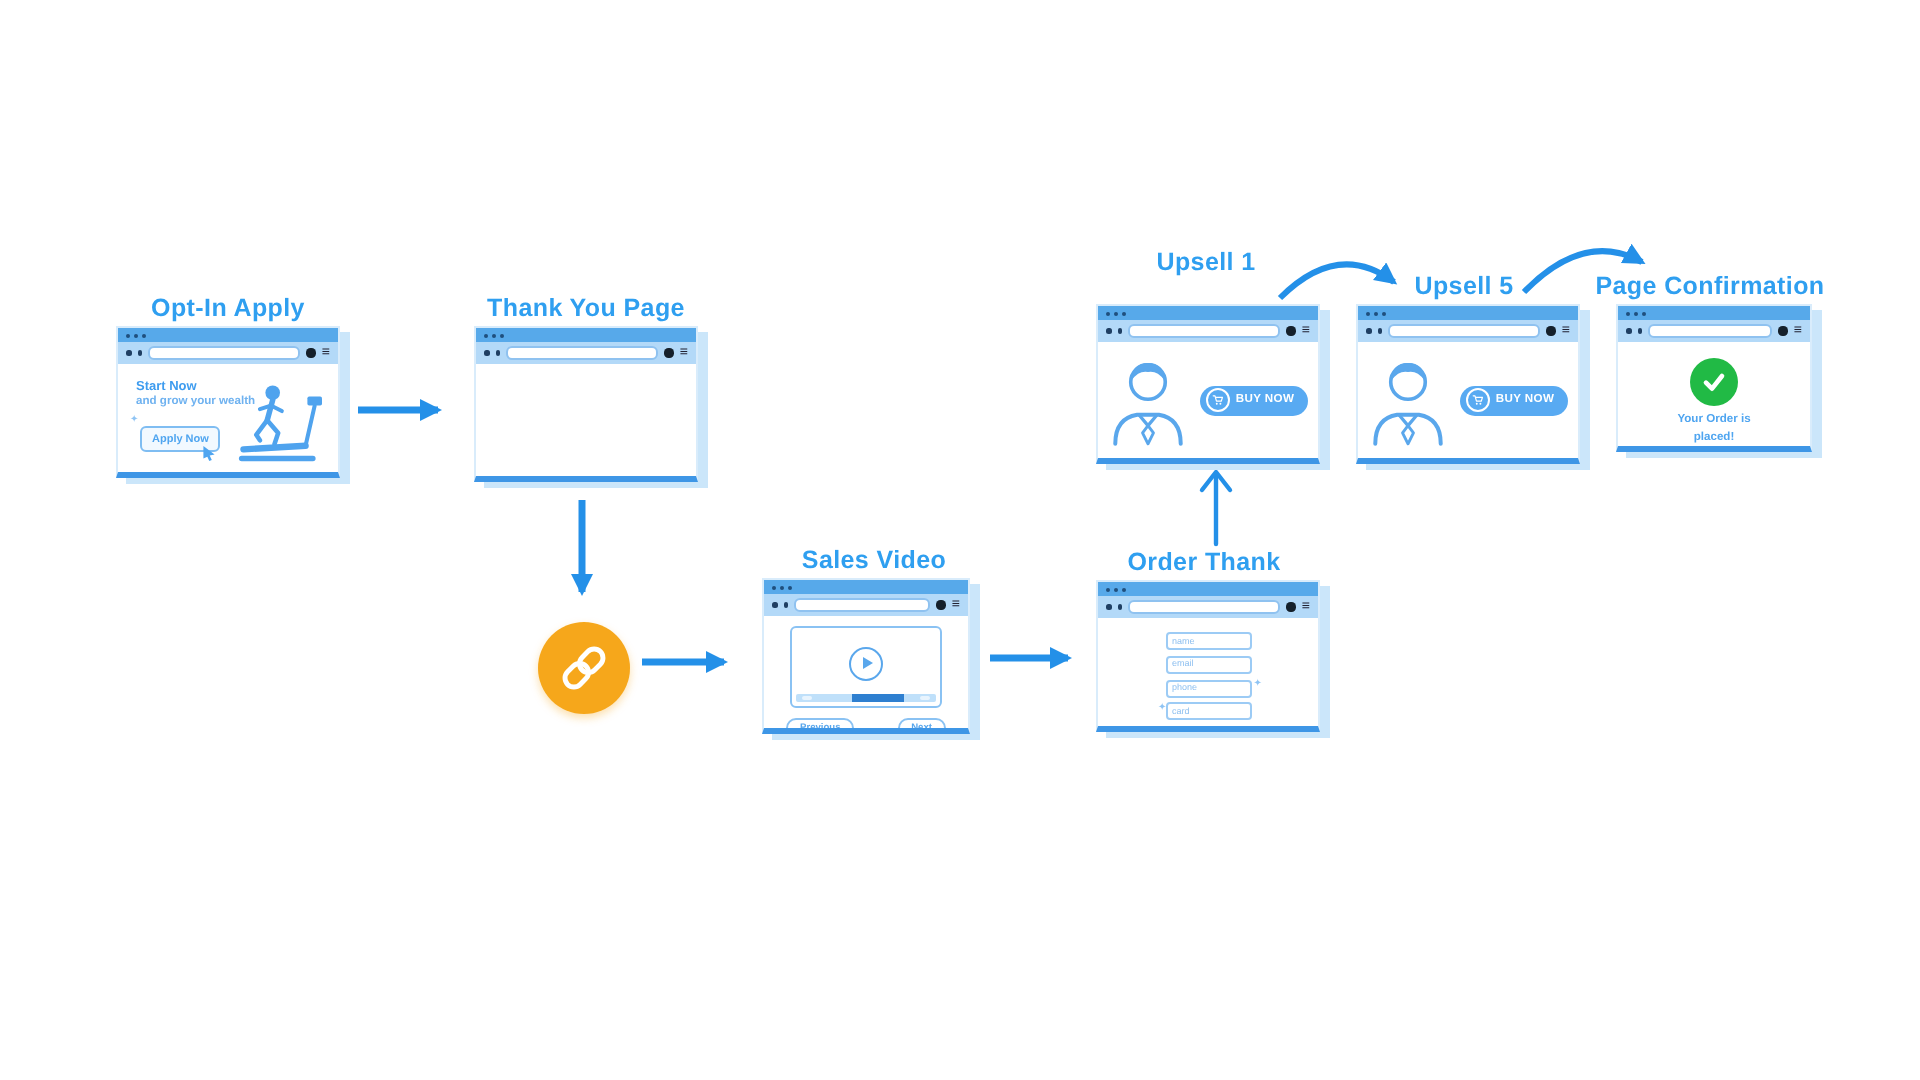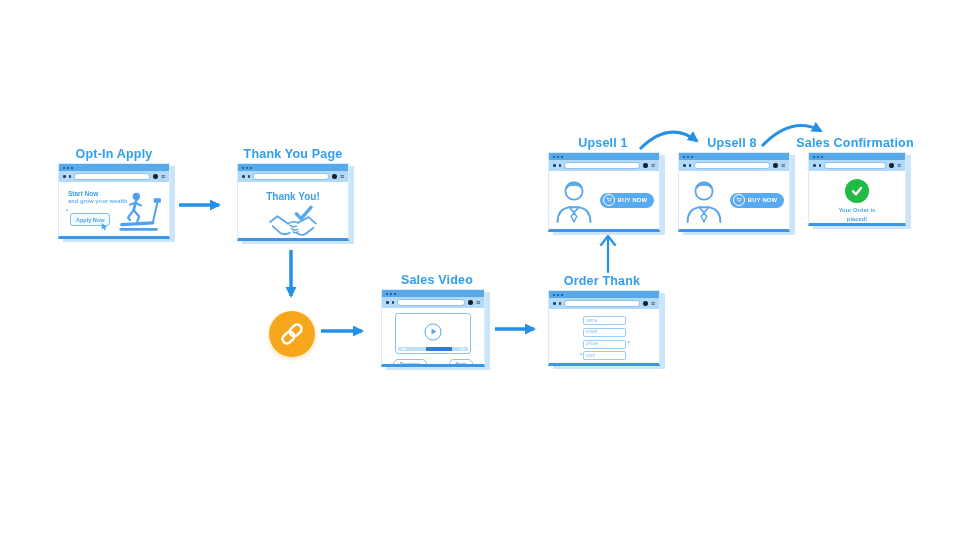--- a/index.html
+++ b/index.html
@@ -125,23 +125,23 @@
         <rect x="5" y="15.5" width="19" height="13" rx="6.5"></rect>
         <rect x="20" y="15.5" width="19" height="13" rx="6.5"></rect>
       </g>
     </svg>
   </div>
 
   <div class="flow-label" style="left:114px;top:147px;">Opt-In Apply</div>
   <div class="flow-label" style="left:293px;top:147px;">Thank You Page</div>
   <div class="flow-label" style="left:437px;top:273px;">Sales Video</div>
   <div class="flow-label" style="left:602px;top:274px;">Order Thank</div>
-  <div class="flow-label" style="left:603px;top:136px;text-align:right;">Upsell 1</div>
-  <div class="flow-label" style="left:732px;top:136px;">Upsell 8</div>
-  <div class="flow-label" style="left:855px;top:136px;">Sales Confirmation</div>
+  <div class="flow-label" style="left:603px;top:124px;text-align:right;">Upsell 1</div>
+  <div class="flow-label" style="left:732px;top:136px;">Upsell 5</div>
+  <div class="flow-label" style="left:855px;top:136px;">Page Confirmation</div>
 
   <div class="window" style="left:58px;top:163px;width:112px;height:76px;">
     <div class="chrome-top">
         <span class="dot"></span>
         <span class="dot"></span>
         <span class="dot"></span>
       </div>
     <div class="chrome-bar">
       <span class="nav-dot"></span>
         <span class="nav-dot"></span>
@@ -176,32 +176,20 @@
         <span class="dot"></span>
         <span class="dot"></span>
       </div>
     <div class="chrome-bar">
       <span class="nav-dot"></span>
         <span class="nav-dot"></span>
       <span class="addr"></span>
       <span class="profile-dot"></span>
       <span class="menu-glyph">≡</span>
     </div>
-    <div class="content">
-      <div class="ty-headline">Thank You!</div>
-      <svg class="handshake" viewBox="0 0 60 44">
-        <path d="M34 12 L40 18 L52 4" stroke="#5AA7EC" stroke-width="4.2" fill="none" stroke-linecap="round" stroke-linejoin="round"></path>
-        <path d="M2 22 L11 15 L24 24" stroke="#5AA7EC" stroke-width="2.2" fill="none" stroke-linecap="round" stroke-linejoin="round"></path>
-        <path d="M58 24 L49 16 L36 23" stroke="#5AA7EC" stroke-width="2.2" fill="none" stroke-linecap="round" stroke-linejoin="round"></path>
-        <path d="M24 24 Q30 20 36 23" stroke="#5AA7EC" stroke-width="2" fill="none" stroke-linecap="round"></path>
-        <path d="M5 27 L14 35 Q20 39 26 35" stroke="#5AA7EC" stroke-width="2.2" fill="none" stroke-linecap="round"></path>
-        <path d="M55 29 L46 36 Q40 40 34 35" stroke="#5AA7EC" stroke-width="2.2" fill="none" stroke-linecap="round"></path>
-        <path d="M26 26 q4 3 8 1 M28 30 q4 3 8 1 M30 34 q3 2 6 0" stroke="#5AA7EC" stroke-width="1.8" fill="none" stroke-linecap="round"></path>
-      </svg>
-    </div>
   </div>
 
   <div class="window" style="left:381px;top:289px;width:104px;height:78px;">
     <div class="chrome-top">
         <span class="dot"></span>
         <span class="dot"></span>
         <span class="dot"></span>
       </div>
     <div class="chrome-bar">
       <span class="nav-dot"></span>

